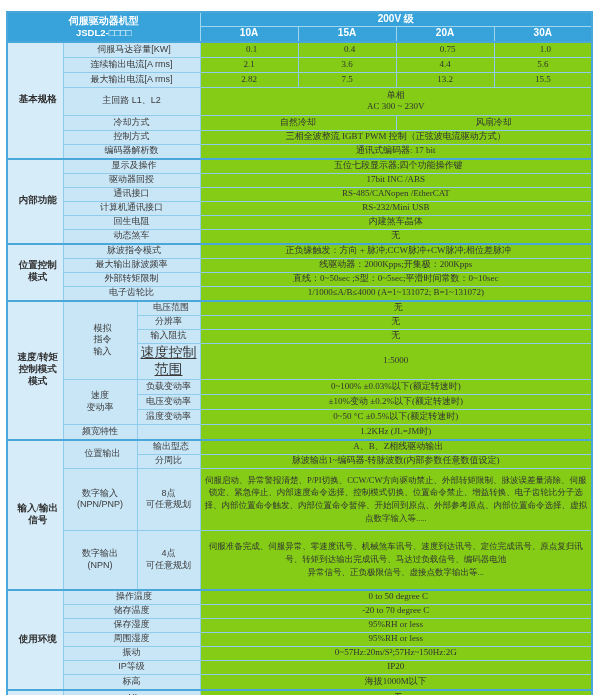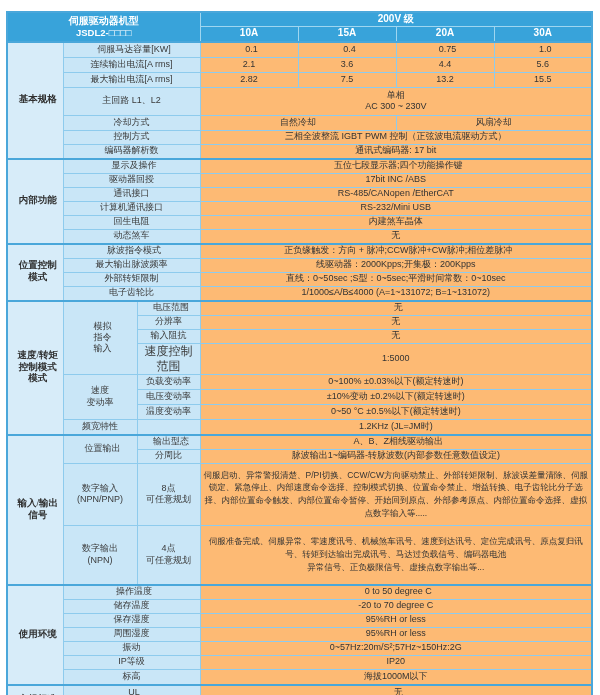--- a/index.html
+++ b/index.html
@@ -21,22 +21,22 @@
   
   .hcell{
     background:#38a3da;color:#ffffff;font-weight:bold;
     border-color:#9fd6f0;font-size:10px;
   }
   .hcell .code{font-size:9.5px;}
   
   .cat{background:#d7ecf9;color:#2f2f2f;font-weight:bold;font-size:9.5px;font-family:Liberation Serif, serif;}
   
   .lbl{background:#c9e6f7;color:#3a3a3a;}
-  .small{font-size:12px;}
-  .val{background:#fdba74;}
+  .small{font-size:14px;text-decoration:underline;}
+  .val{background:#84cc16;font-family:Liberation Serif, serif;}
   .pre{white-space:pre-line;}
   .para{font-size:8.5px;line-height:1.5;}
   
   .sec{border-top:2px solid #4aa7da;padding-left:7px;}
   
   .h11>td{height:11px;}
   .h14>td{height:13px;margin-top:8px;}
   .h15>td{height:14px;}
   .h28>td{height:27px;}
   .h62>td{height:61px;}

